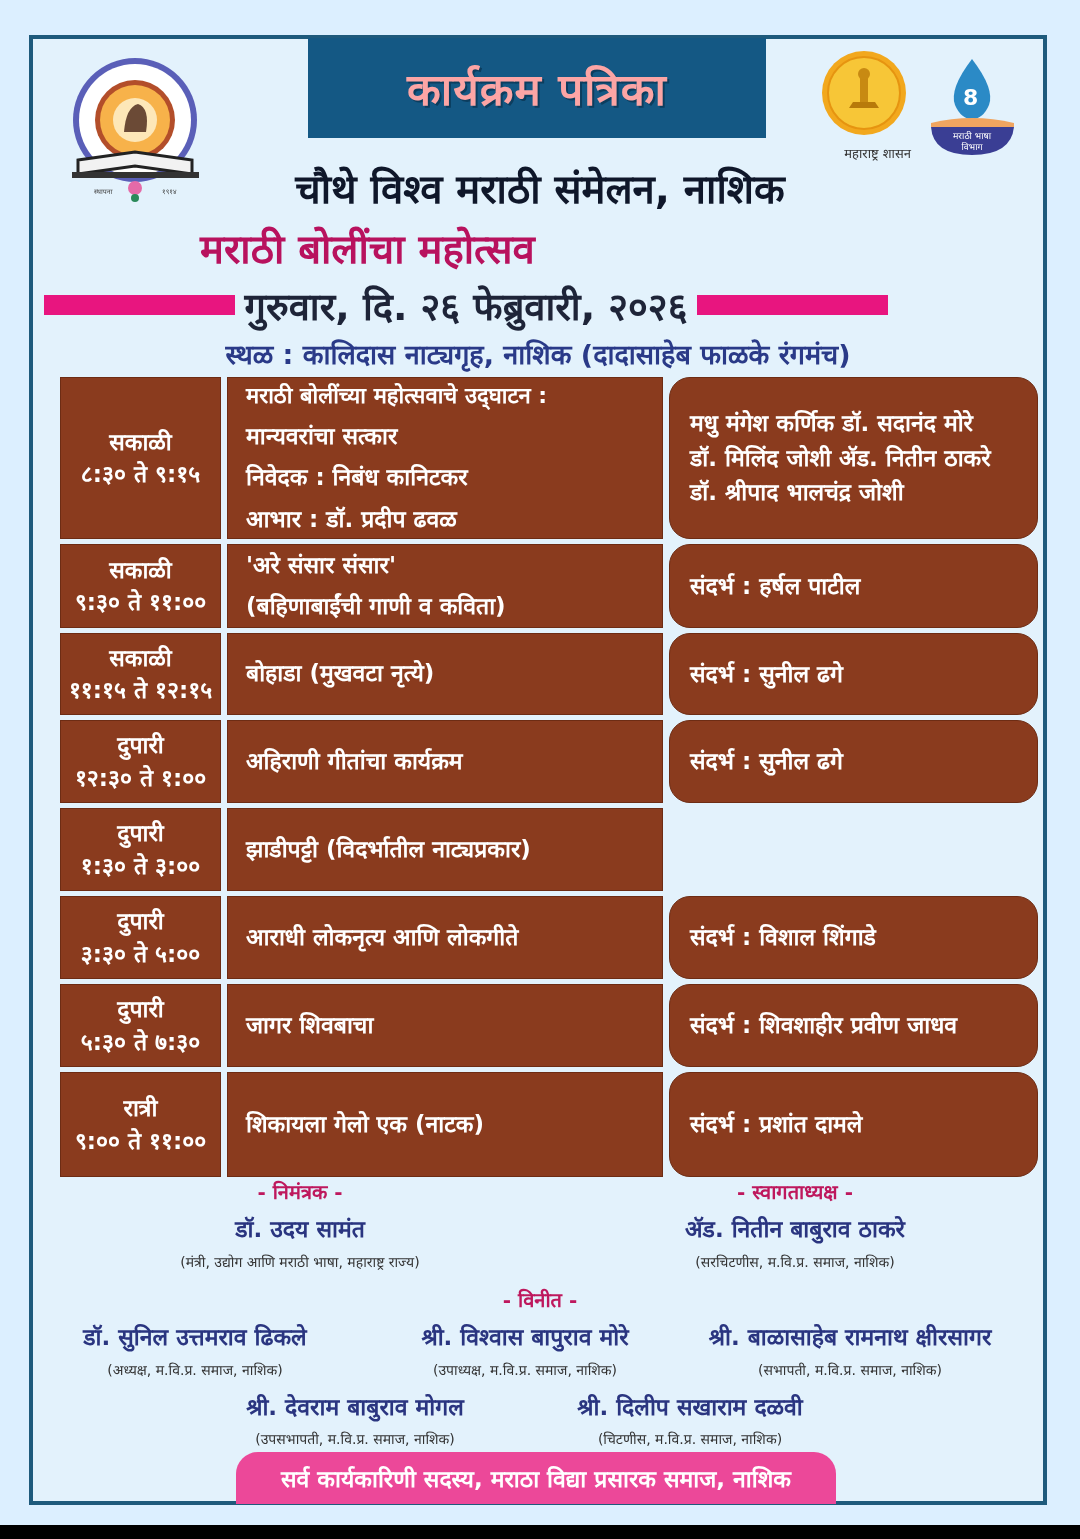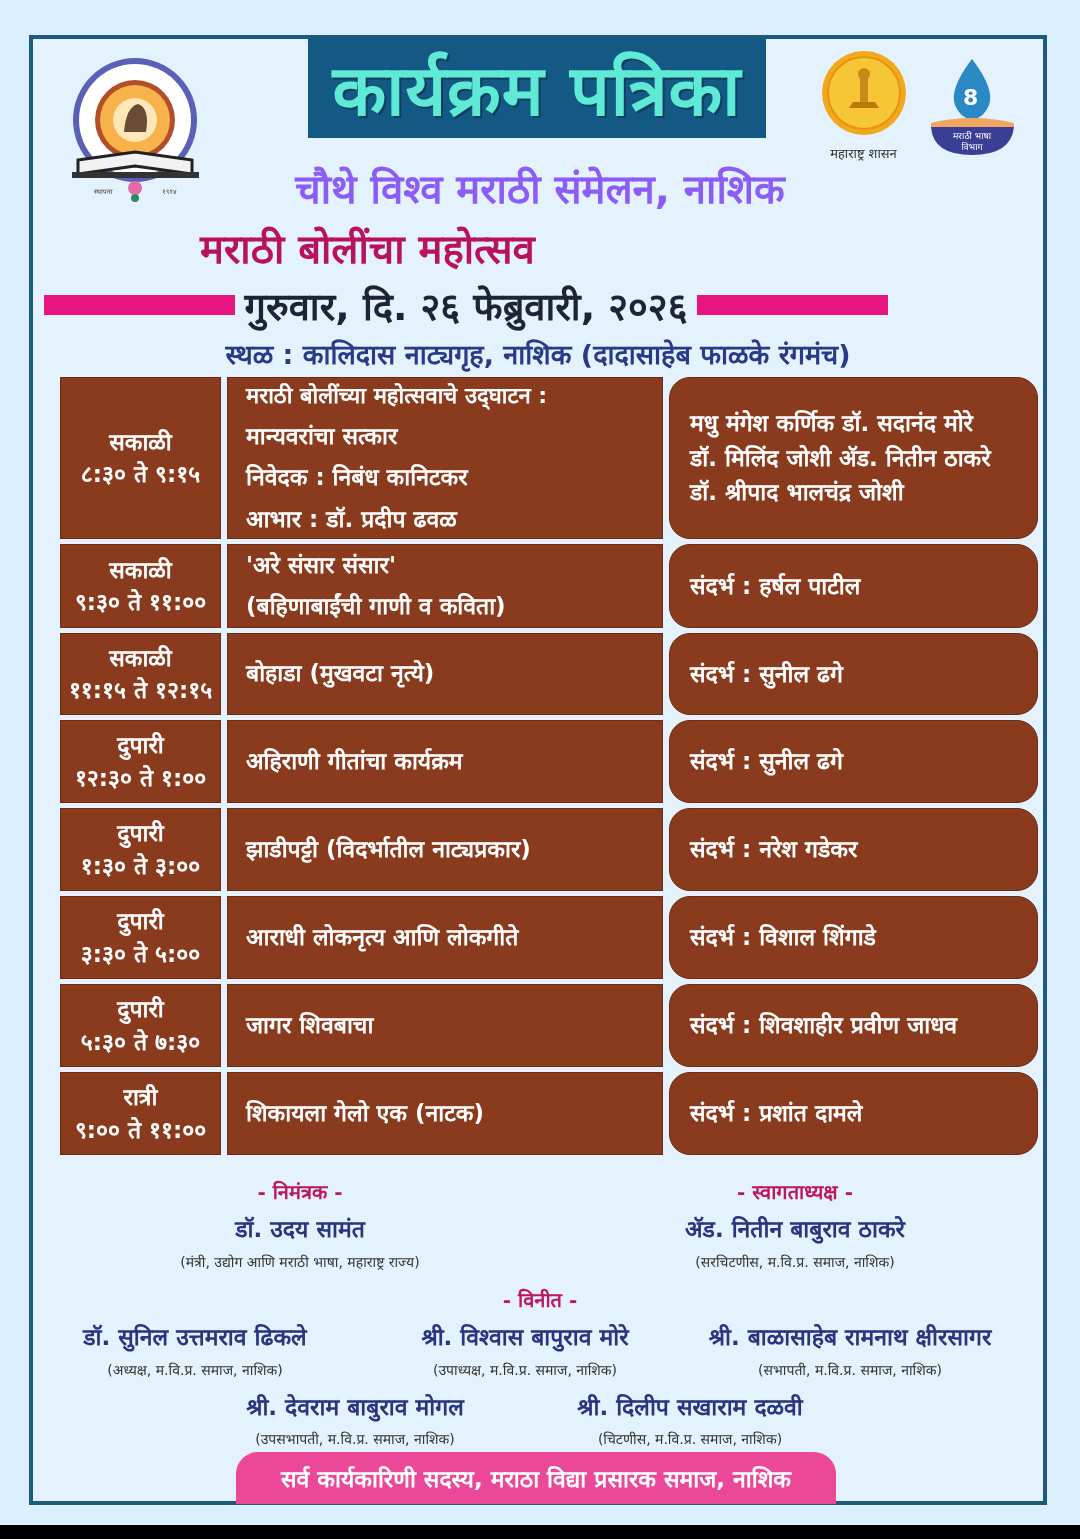--- a/index.html
+++ b/index.html
@@ -15,32 +15,32 @@
     border: 4px solid #1e5a7c;
     background: #e3f2fc;
   }
   
   .title-box {
     position: absolute; left: 308px; top: 38px; width: 458px; height: 100px;
     background: #145884;
     display: flex; align-items: center; justify-content: center;
   }
   .title-box span {
-    color: #5eead4; font-size: 70px; font-weight: bold; letter-spacing: 1px;
+    color: #fca5a5; font-size: 44px; font-weight: bold; letter-spacing: 1px;
     text-shadow: 2px 2px 0 #0c3d5e;
     font-family: "DejaVu Sans", sans-serif;
   }
   .logo-mvp { position: absolute; left: 58px; top: 52px; width: 155px; height: 155px; }
   .logo-mh { position: absolute; left: 816px; top: 50px; width: 95px; height: 110px; text-align: center; }
-  .logo-mh .cap { font-size: 13px; color: #333; margin-top: 4px; }
+  .logo-mh .cap { font-size: 13px; color: #333; margin-top: 4px; text-align: right; }
   .logo-mbv { position: absolute; left: 925px; top: 55px; width: 95px; height: 105px; }
 
   .sub1 {
     position: absolute; left: 200px; top: 160px; width: 680px; text-align: center;
-    color: #8b5cf6; font-size: 40px; font-weight: bold;
+    color: #0f172a; font-size: 40px; font-weight: bold;
   }
   .sub2 {
     position: absolute; left: 200px; top: 220px; width: 680px; text-align: left;
     color: #b8125e; font-size: 40px; font-weight: bold;
   }
   .date-row {
     position: absolute; left: 44px; top: 283px; width: 844px; height: 44px;
     display: flex; align-items: center;
   }
   .date-row .bar { flex: 1; height: 20px; background: #e8157f; }
@@ -195,23 +195,20 @@
   </div>
 
   <div class="row" style="height:83px">
     <div class="cell c-time">
         <div>दुपारी</div>
         <div>१:३० ते ३:००</div>
       </div>
     <div class="cell c-event">
         <div>झाडीपट्टी (विदर्भातील नाट्यप्रकार)</div>
       </div>
-    <div class="cell c-ref">
-        <div>संदर्भ : नरेश गडेकर</div>
-      </div>
   </div>
 
   <div class="row" style="height:83px">
     <div class="cell c-time">
         <div>दुपारी</div>
         <div>३:३० ते ५:००</div>
       </div>
     <div class="cell c-event">
         <div>आराधी लोकनृत्य आणि लोकगीते</div>
       </div>
@@ -226,21 +223,21 @@
         <div>५:३० ते ७:३०</div>
       </div>
     <div class="cell c-event">
         <div>जागर शिवबाचा</div>
       </div>
     <div class="cell c-ref">
         <div>संदर्भ : शिवशाहीर प्रवीण जाधव</div>
       </div>
   </div>
 
-  <div class="row" style="height:83px">
+  <div class="row" style="height:105px">
     <div class="cell c-time">
         <div>रात्री</div>
         <div>९:०० ते ११:००</div>
       </div>
     <div class="cell c-event">
         <div>शिकायला गेलो एक (नाटक)</div>
       </div>
     <div class="cell c-ref">
         <div>संदर्भ : प्रशांत दामले</div>
       </div>

